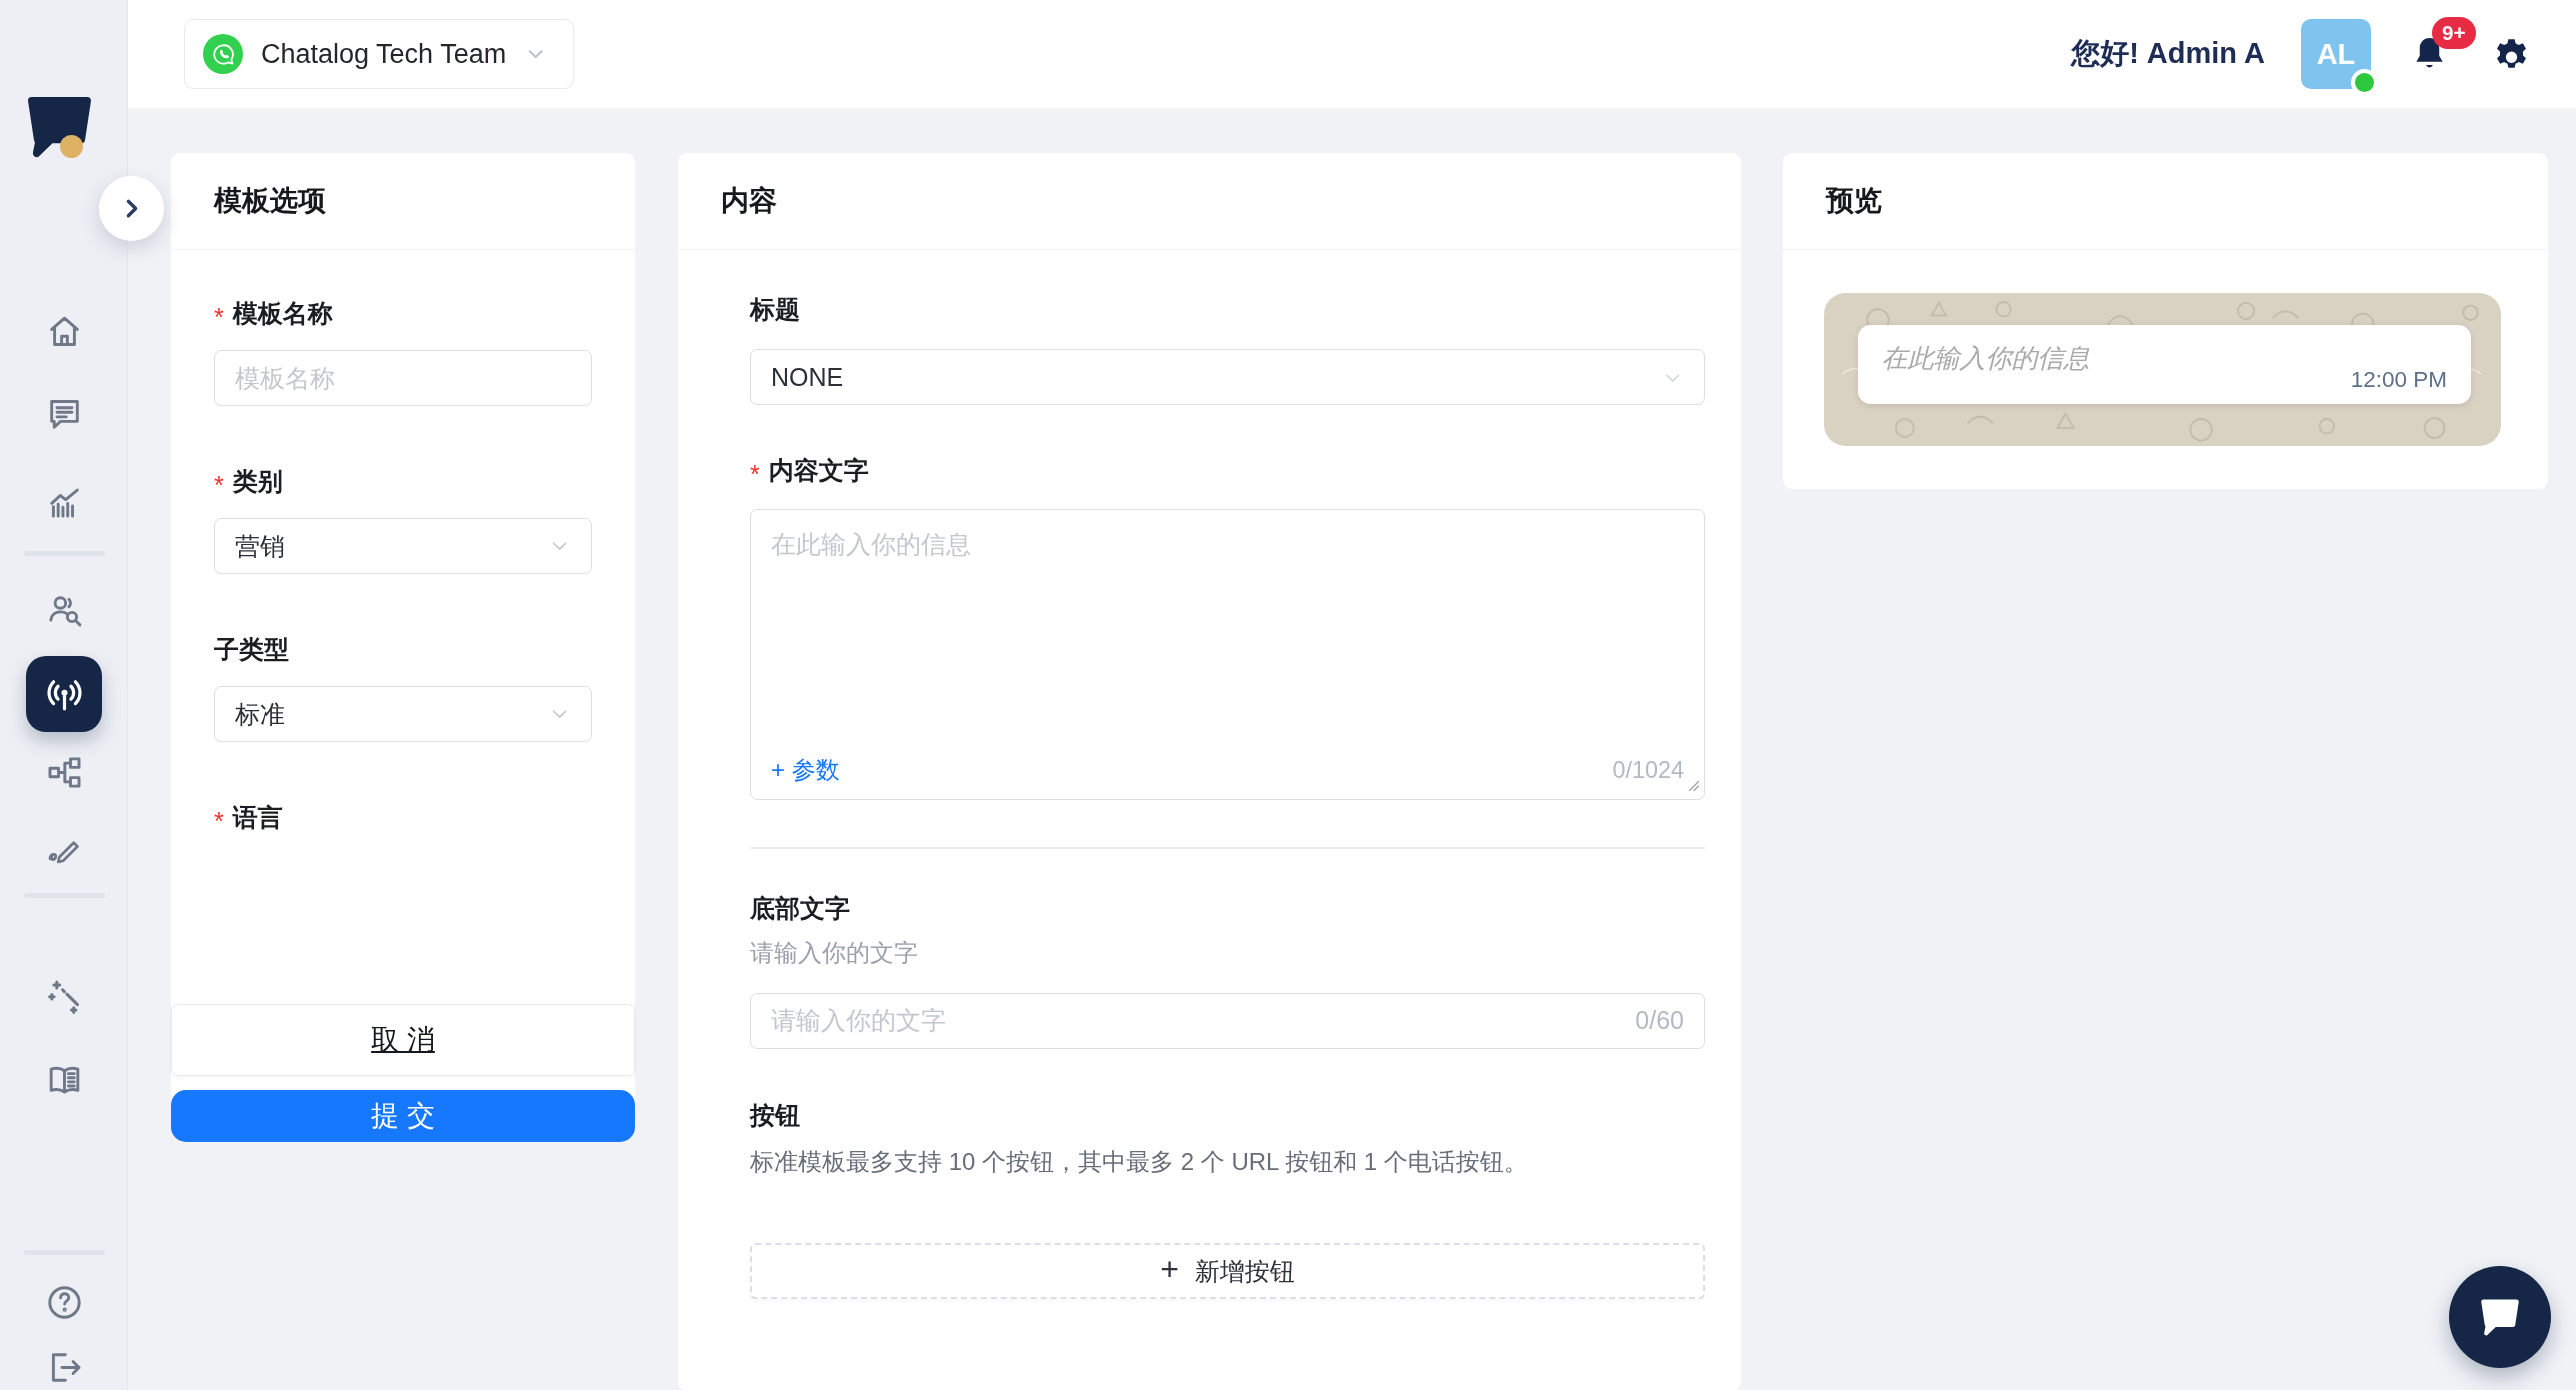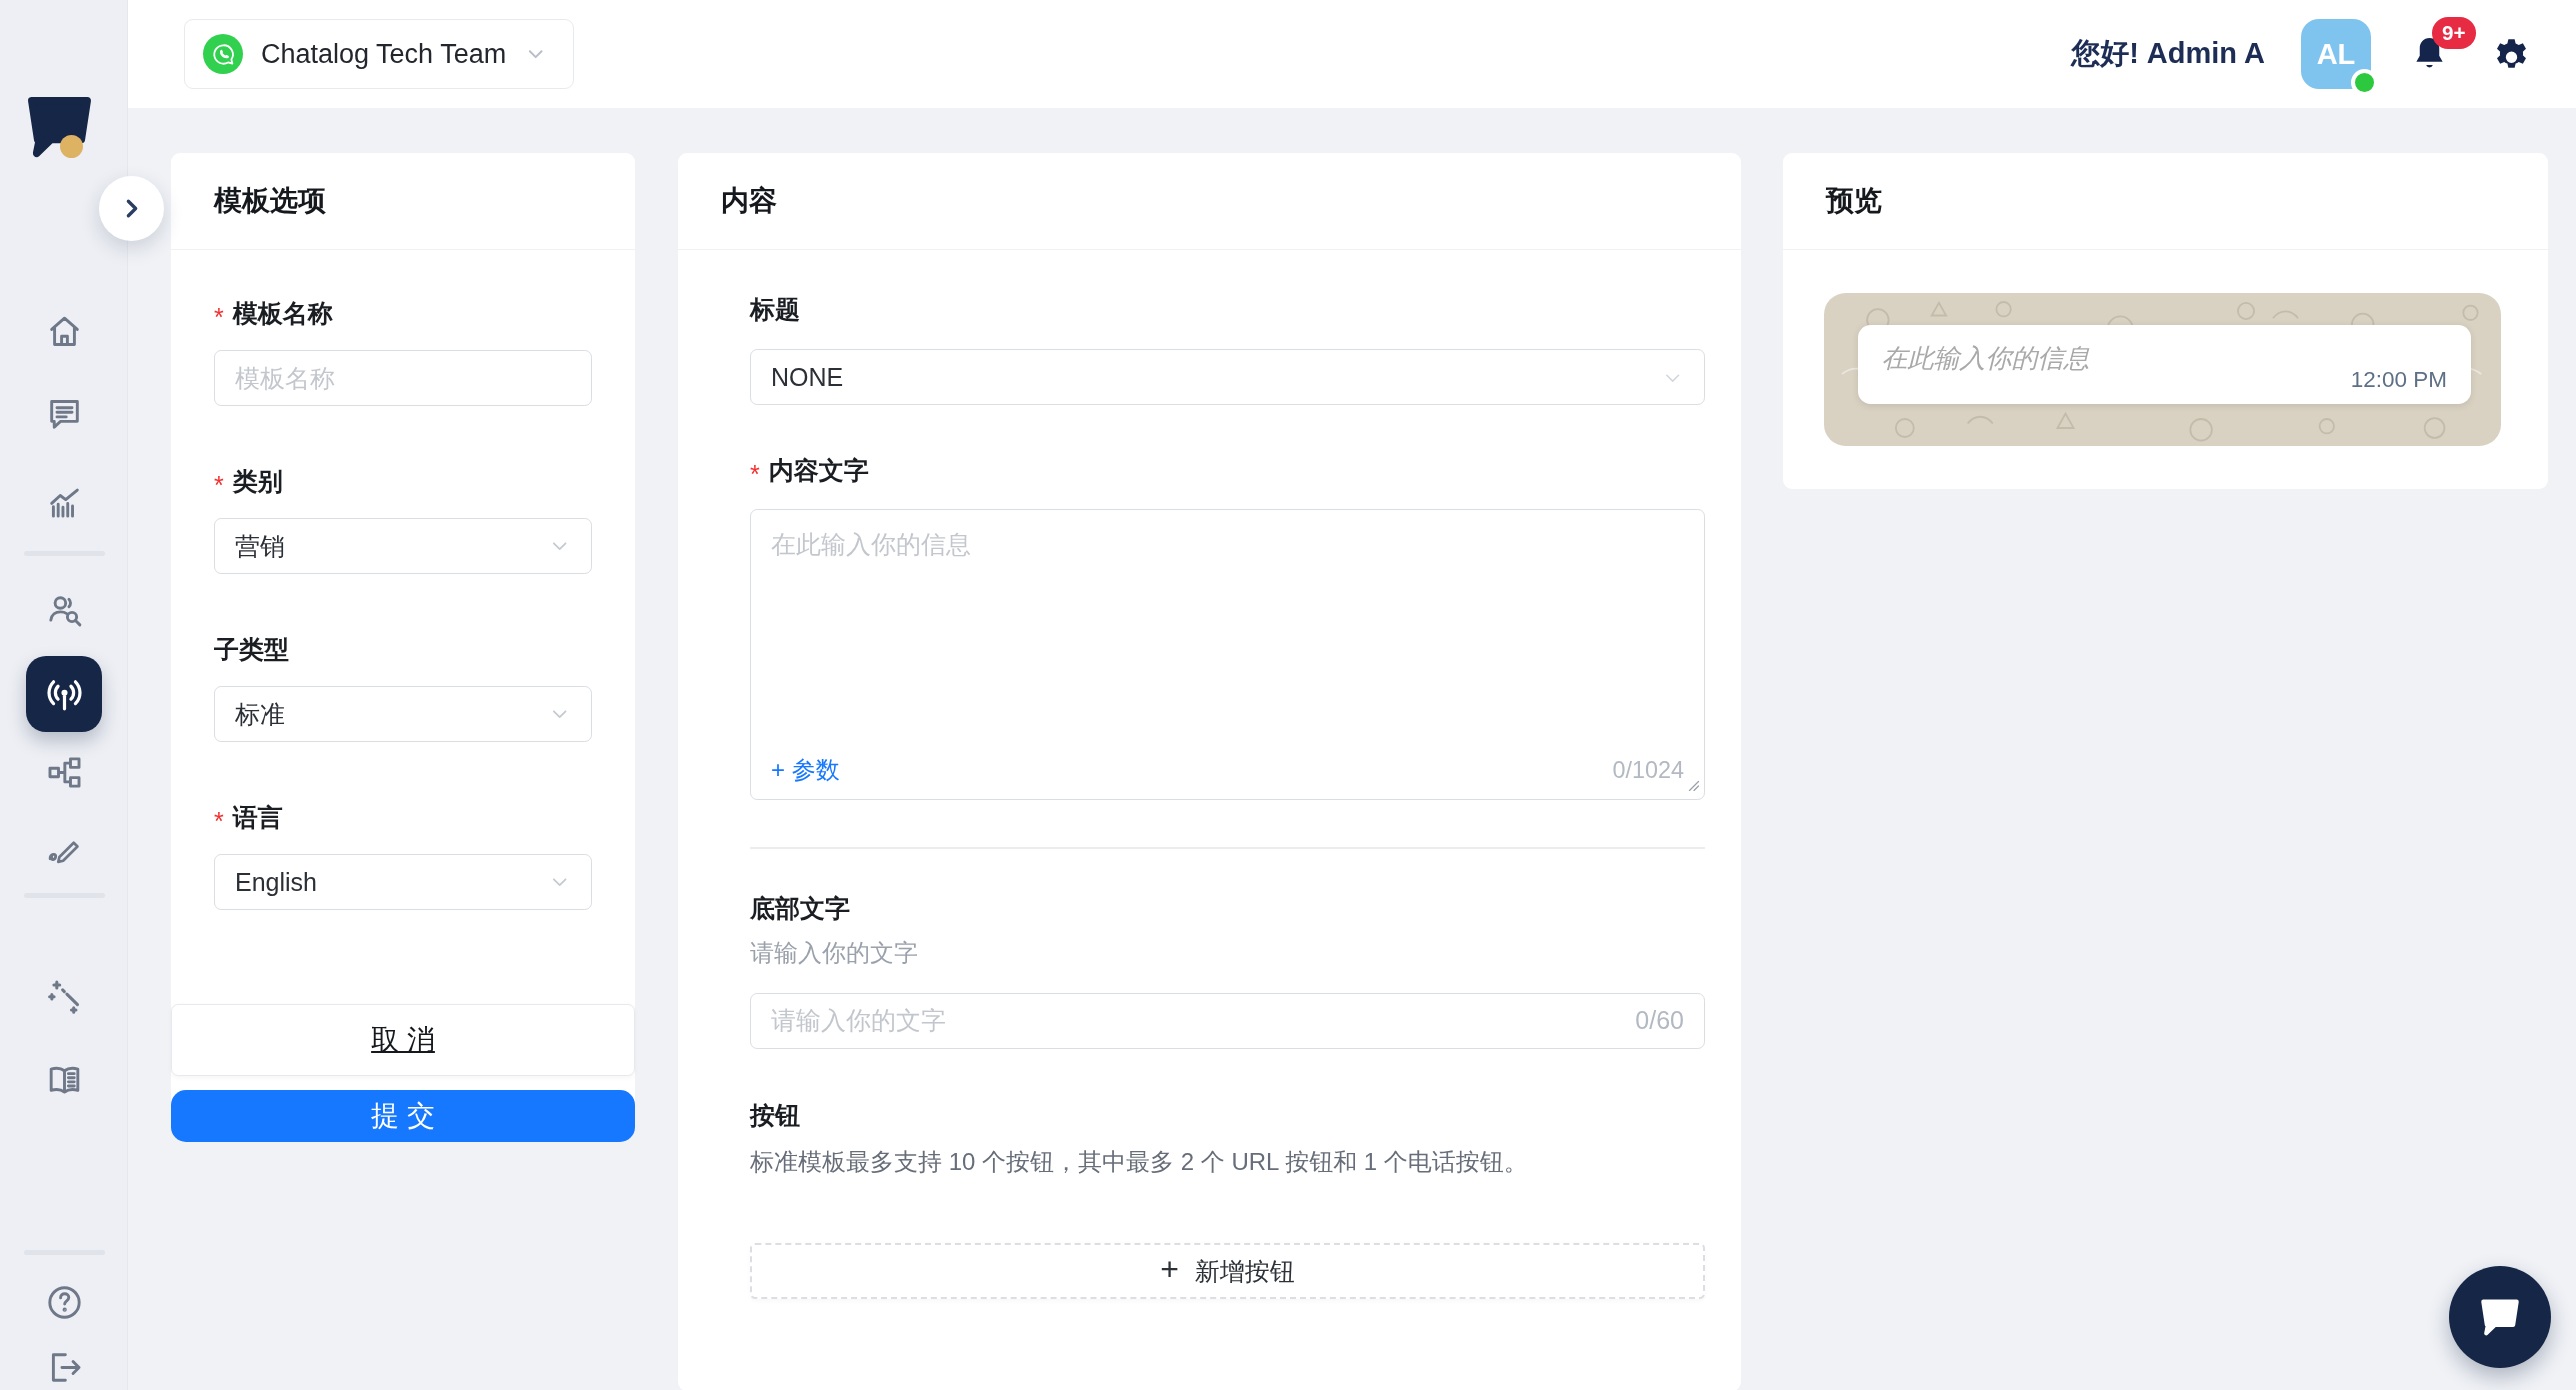--- a/index.html
+++ b/index.html
@@ -14,21 +14,21 @@
   
   .topbar { position:absolute; left:128px; top:0; right:0; height:108px; background:#fff;
             display:flex; align-items:center; justify-content:space-between; padding:0 41px 0 56px;gap:32px; }
   .workspace-select { display:flex; align-items:center; gap:18px; height:70px; padding:0 25px 0 18px;
             border:1.8px solid #e9eaee; border-radius:9px; background:#fff; cursor:pointer; }
   .wa-badge { width:40px; height:40px; border-radius:50%; background:#31d14f;
             display:flex; align-items:center; justify-content:center; flex:0 0 auto; }
   .workspace-label { font-size:27px; color:#23262d; }
   .topbar-right { display:flex; align-items:center; gap:36px; }
   .greeting { font-size:29px; font-weight:bold; color:#1d2d55; }
-  .avatar { position:relative; width:70px; height:70px; border-radius:18px; background:#7fc4ef;
+  .avatar { position:relative; width:70px; height:70px; border-radius:10px; background:#7fc4ef;
             display:flex; align-items:center; justify-content:center;
             color:#fff; font-size:29px; font-weight:bold; cursor:pointer; }
   .status-dot { position:absolute; right:-7.2px; bottom:-7.2px; width:27px; height:27px; border-radius:50%;
             background:#2cc83e; border:4.5px solid #fff; }
   .bell-wrap { position:relative; cursor:pointer; }
   .badge { position:absolute; top:-14.4px; left:25px; background:#e72b43; color:#fff;
             font-size:20.7px; font-weight:bold; line-height:1; padding:5.4px 10px; border-radius:16px; }
   .icon-btn { cursor:pointer; display:flex; align-items:center; }
 
   
@@ -298,28 +298,20 @@
             </svg>
         </span>
       </div>
     </div>
 
     <div class="fgroup">
       <div class="field-label">
         <span class="req">*</span>
         <span>语言</span>
       </div>
-      <div class="control">
-        <span>English</span>
-        <span class="chev">
-          <svg width="23.4" height="23.4" viewBox="0 0 24 24" fill="none" stroke="currentColor" stroke-width="1.8" stroke-linecap="round" stroke-linejoin="round">
-              <path d="M6 9.5l6 6 6-6"></path>
-            </svg>
-        </span>
-      </div>
     </div>
   </div>
 </section>
 
 <button class="btn-cancel">取 消</button>
 <button class="btn-submit">提 交</button>
 
 <section class="card card-mid">
   <div class="card-header">内容</div>
   <div class="card-body">

